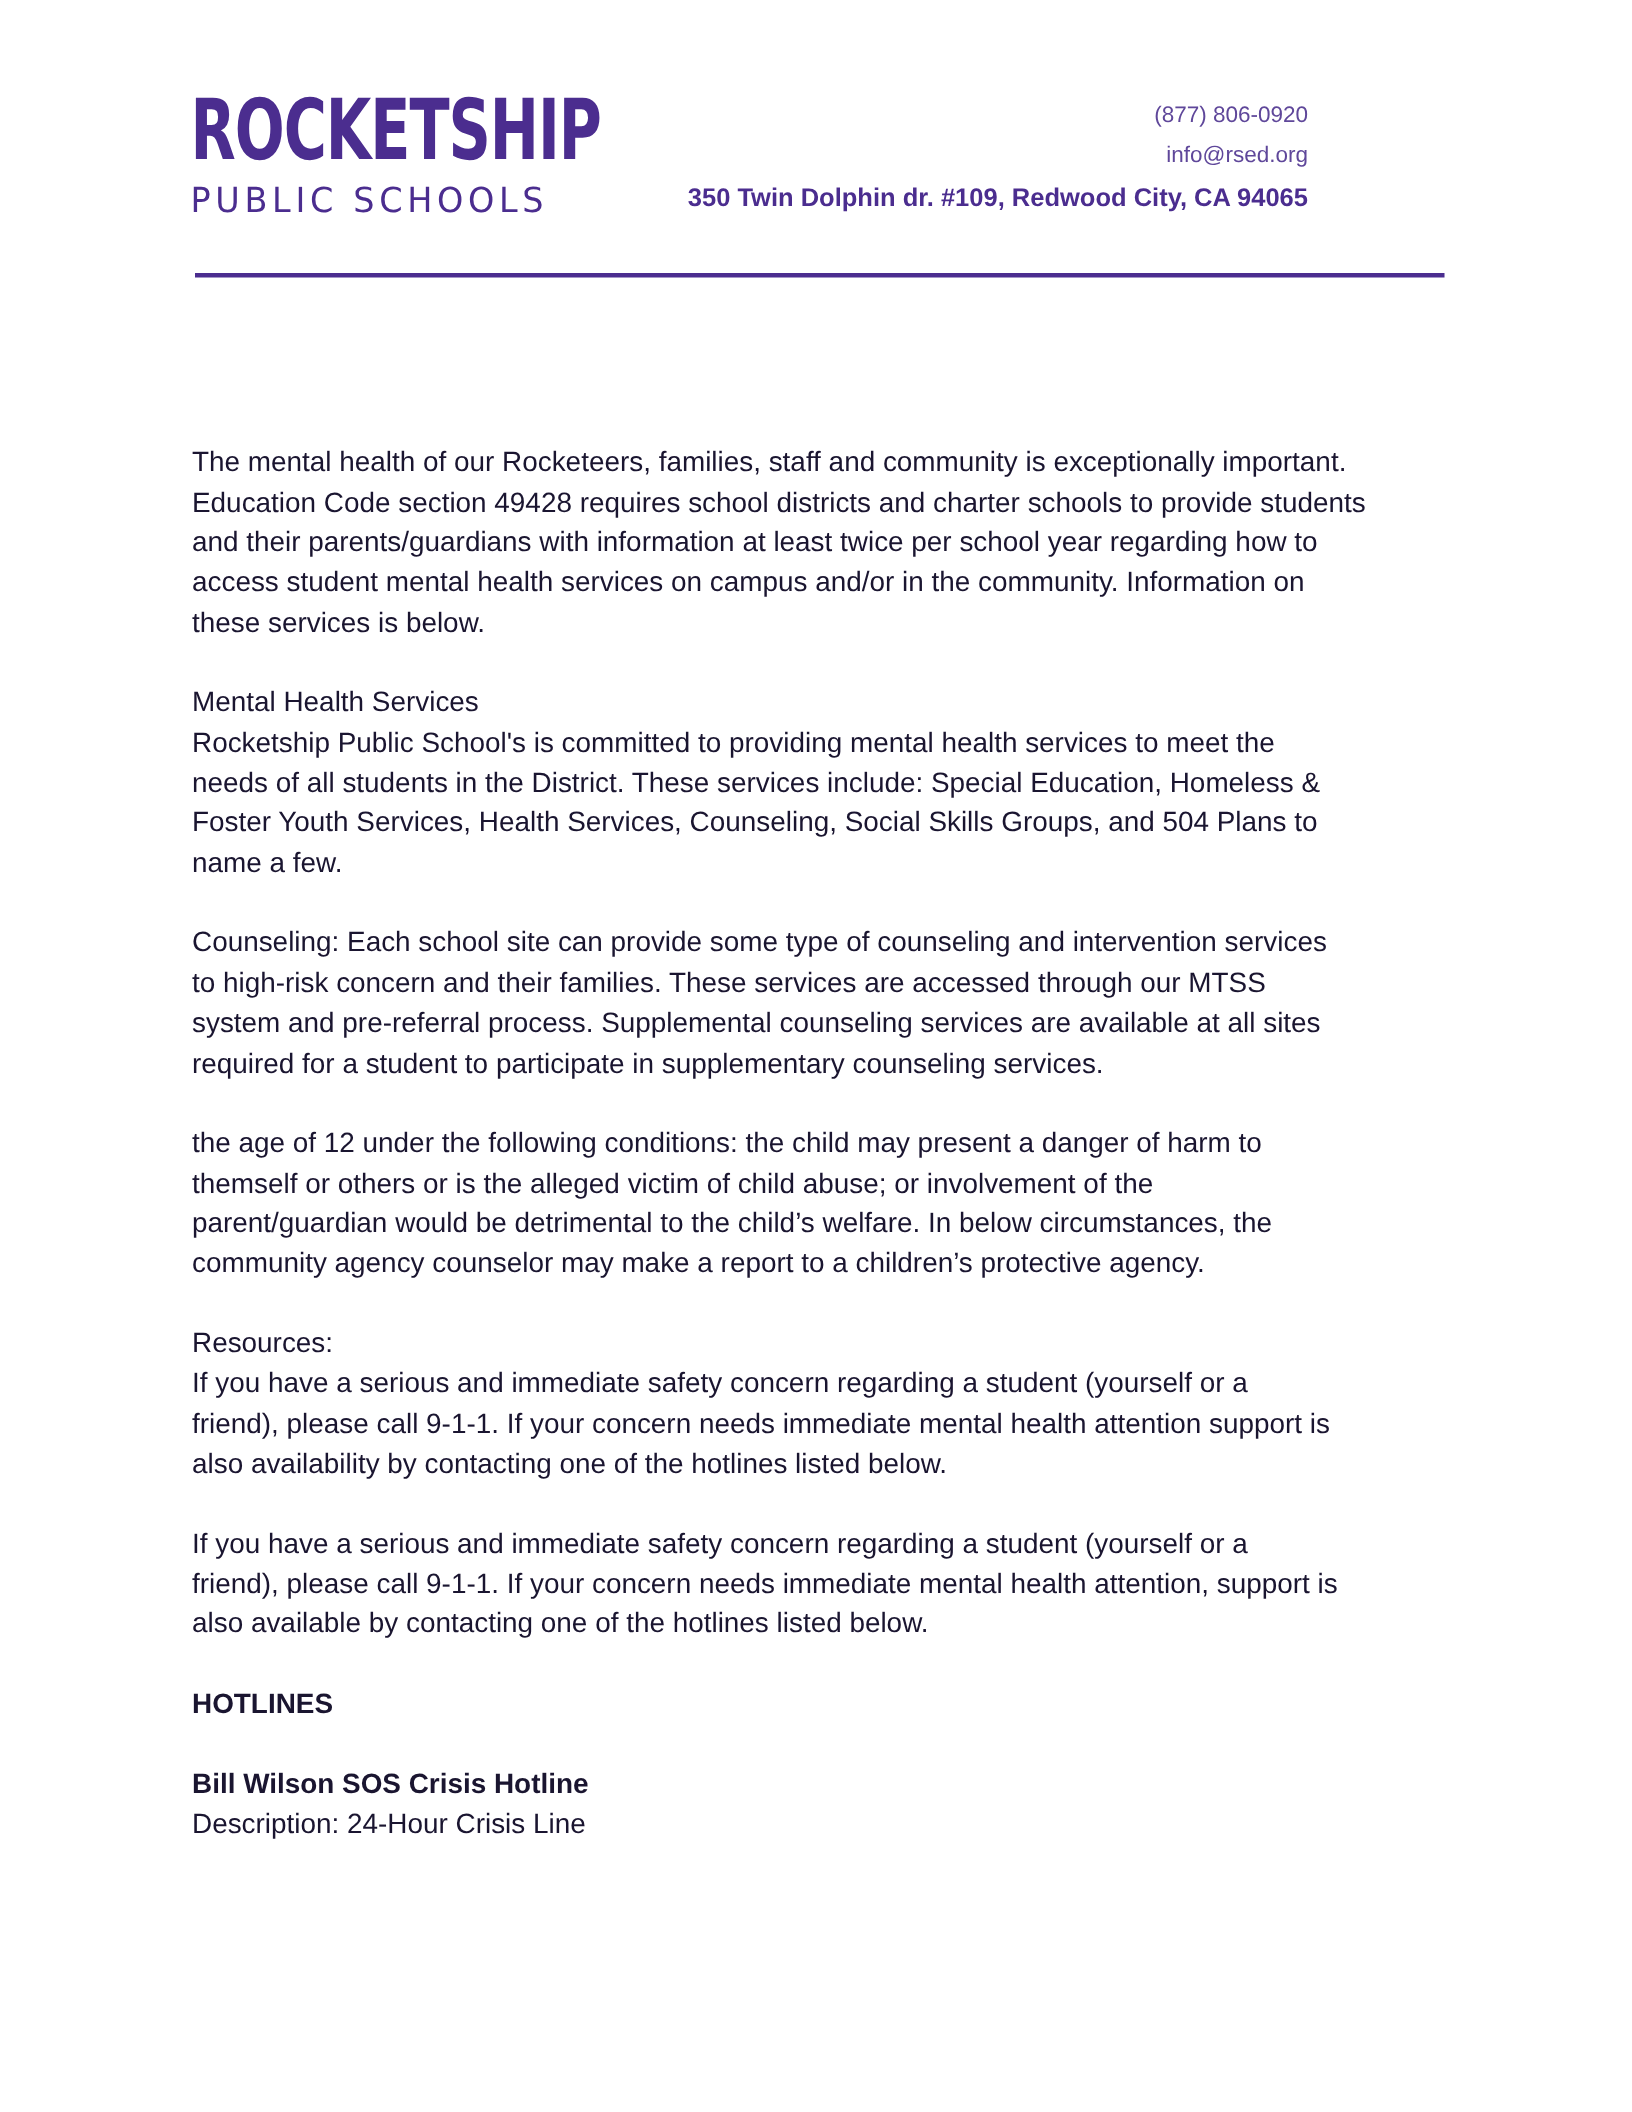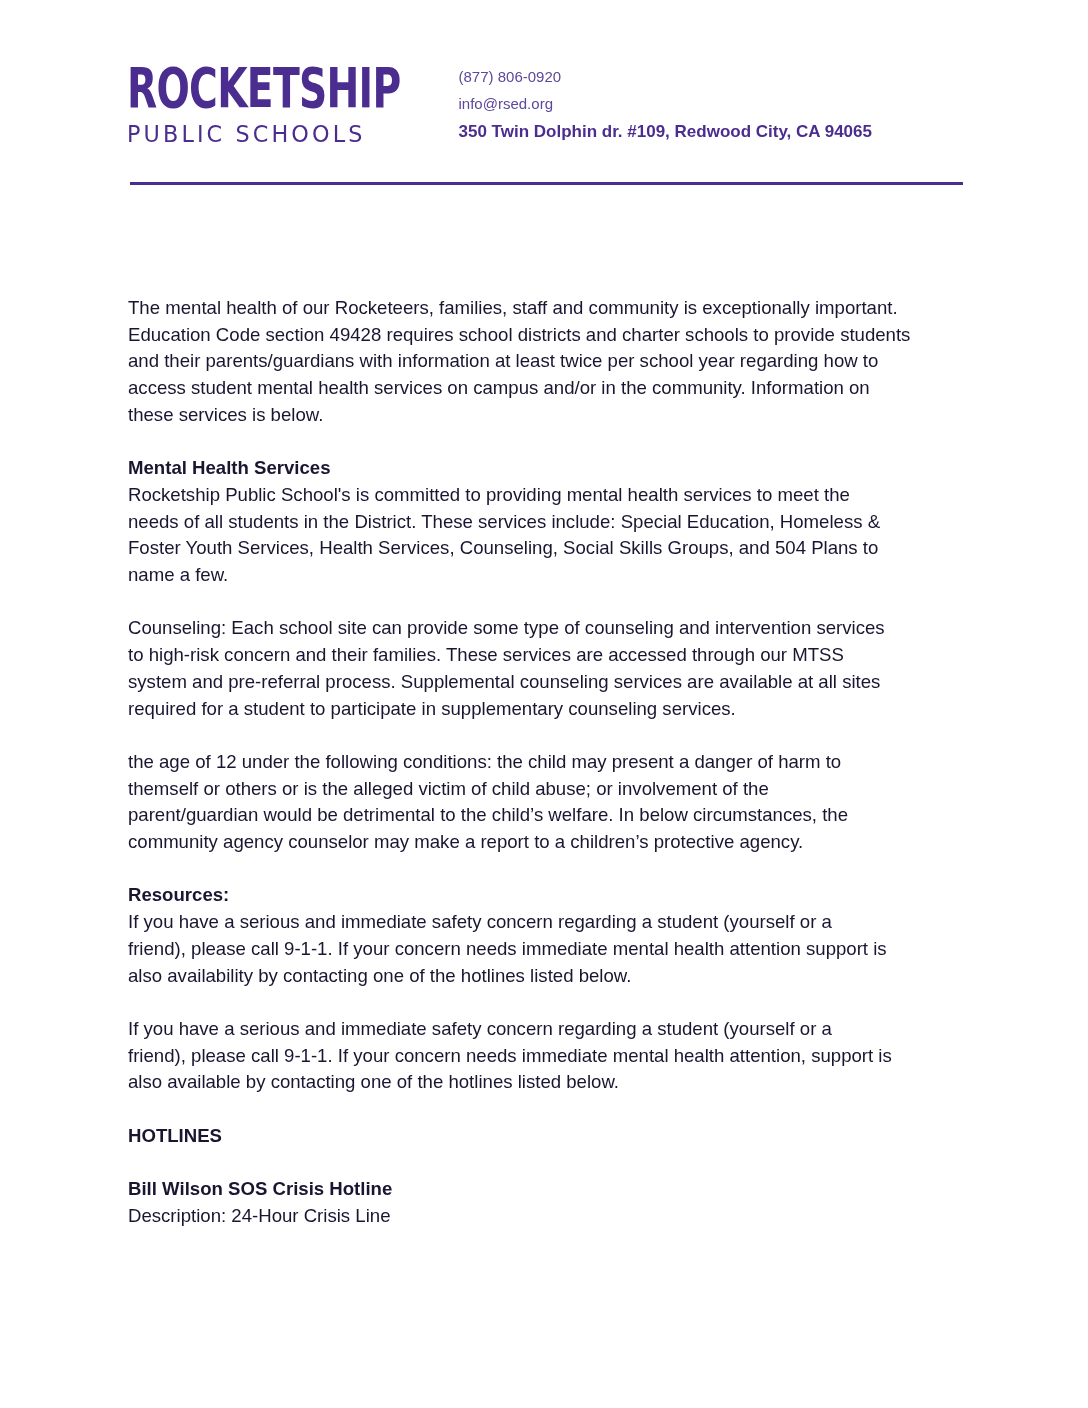--- a/index.html
+++ b/index.html
@@ -9,29 +9,29 @@
     .logo-main {
       font-family: "DejaVu Sans", sans-serif; font-weight: bold;
       font-size: 56px; line-height: 60px; letter-spacing: -1px;
       transform: scaleX(0.7); transform-origin: left top; display: block; white-space: nowrap;
     }
     .logo-sub {
       font-family: "DejaVu Sans", sans-serif; font-size: 23px; line-height: 28px;
       letter-spacing: 3.2px; display: block; margin-top: 2px; white-space: nowrap;
       transform: scaleX(0.97); transform-origin: left top;
     }
-    .contact { position: absolute; right: 128px; top: 63px; color: #5a3d9a;
+    .contact { position: absolute; right: 128px; top: 63px; text-align: right; color: #5a3d9a;
       font-family: "Liberation Sans", sans-serif; }
     .contact .phone, .contact .email { font-size: 15px; line-height: 27px; color: #5f479a; }
     .contact .address { font-size: 17px; line-height: 30px; font-weight: bold; color: #4b2d8f; }
     .rule { position: absolute; left: 130px; top: 182px; width: 833px; height: 3px; background: #4b2d8f; }
     .body { position: absolute; left: 128px; top: 247px; width: 840px;
       font-family: "Liberation Sans", sans-serif; font-size: 18.6px; line-height: 26.7px; color: #1a1530; margin-top: 48px; }
     .para { margin: 0 0 26.7px 0; }
-    .heading { font-weight: bold; display: block; }
+    .heading { font-weight: normal; display: block; }
     .line { display: block; white-space: nowrap; }
     .hotlines-title { font-weight: bold; margin: 0 0 26.7px 0; }
     .hotline-name { font-weight: bold; display: block; }
   </style>
 </head>
 <body>
 
 <div class="page">
 
   <div class="logo">

